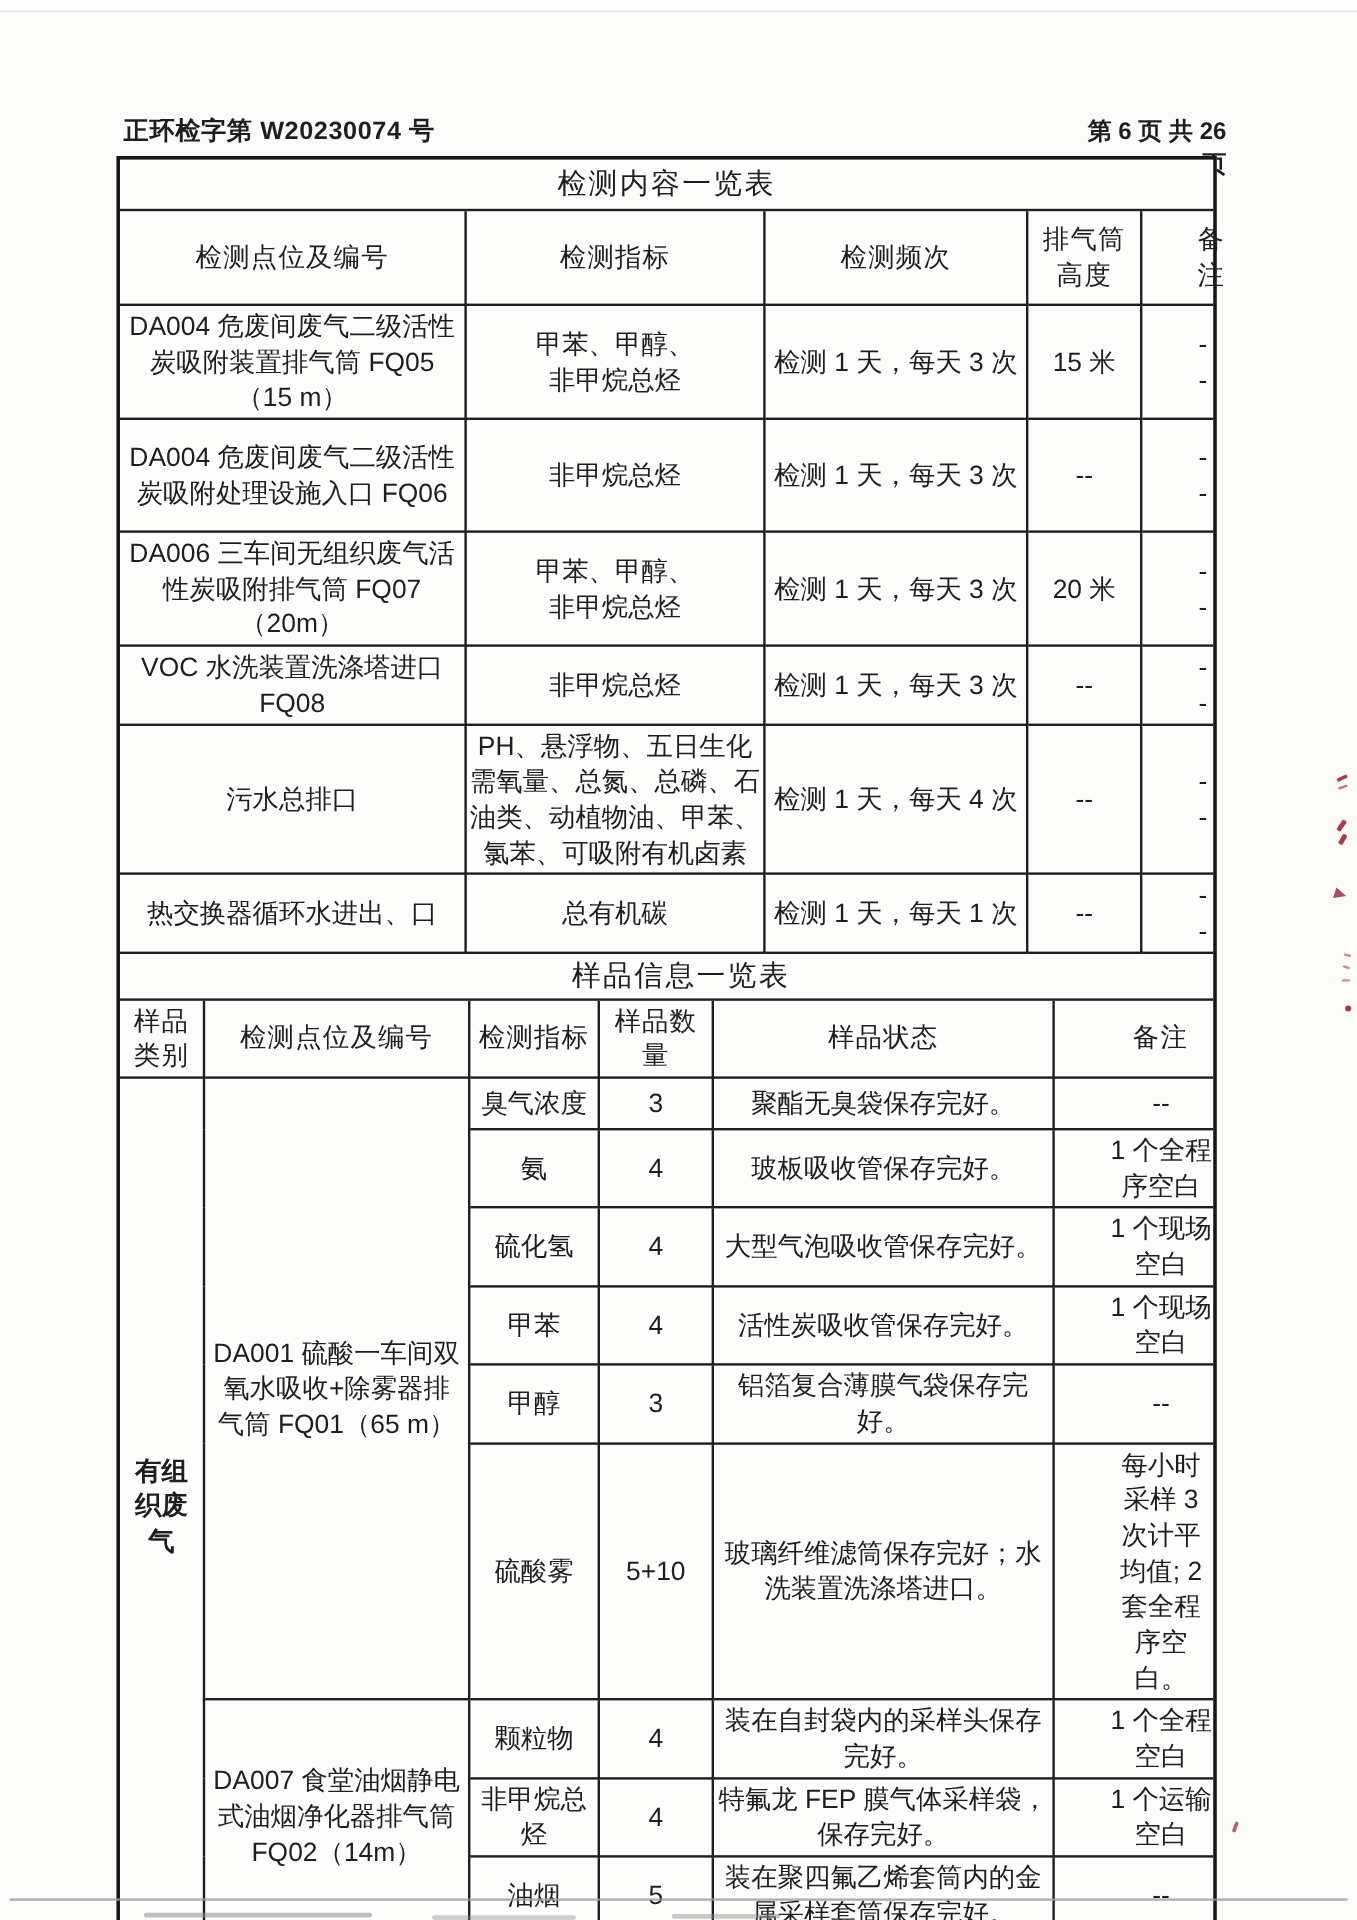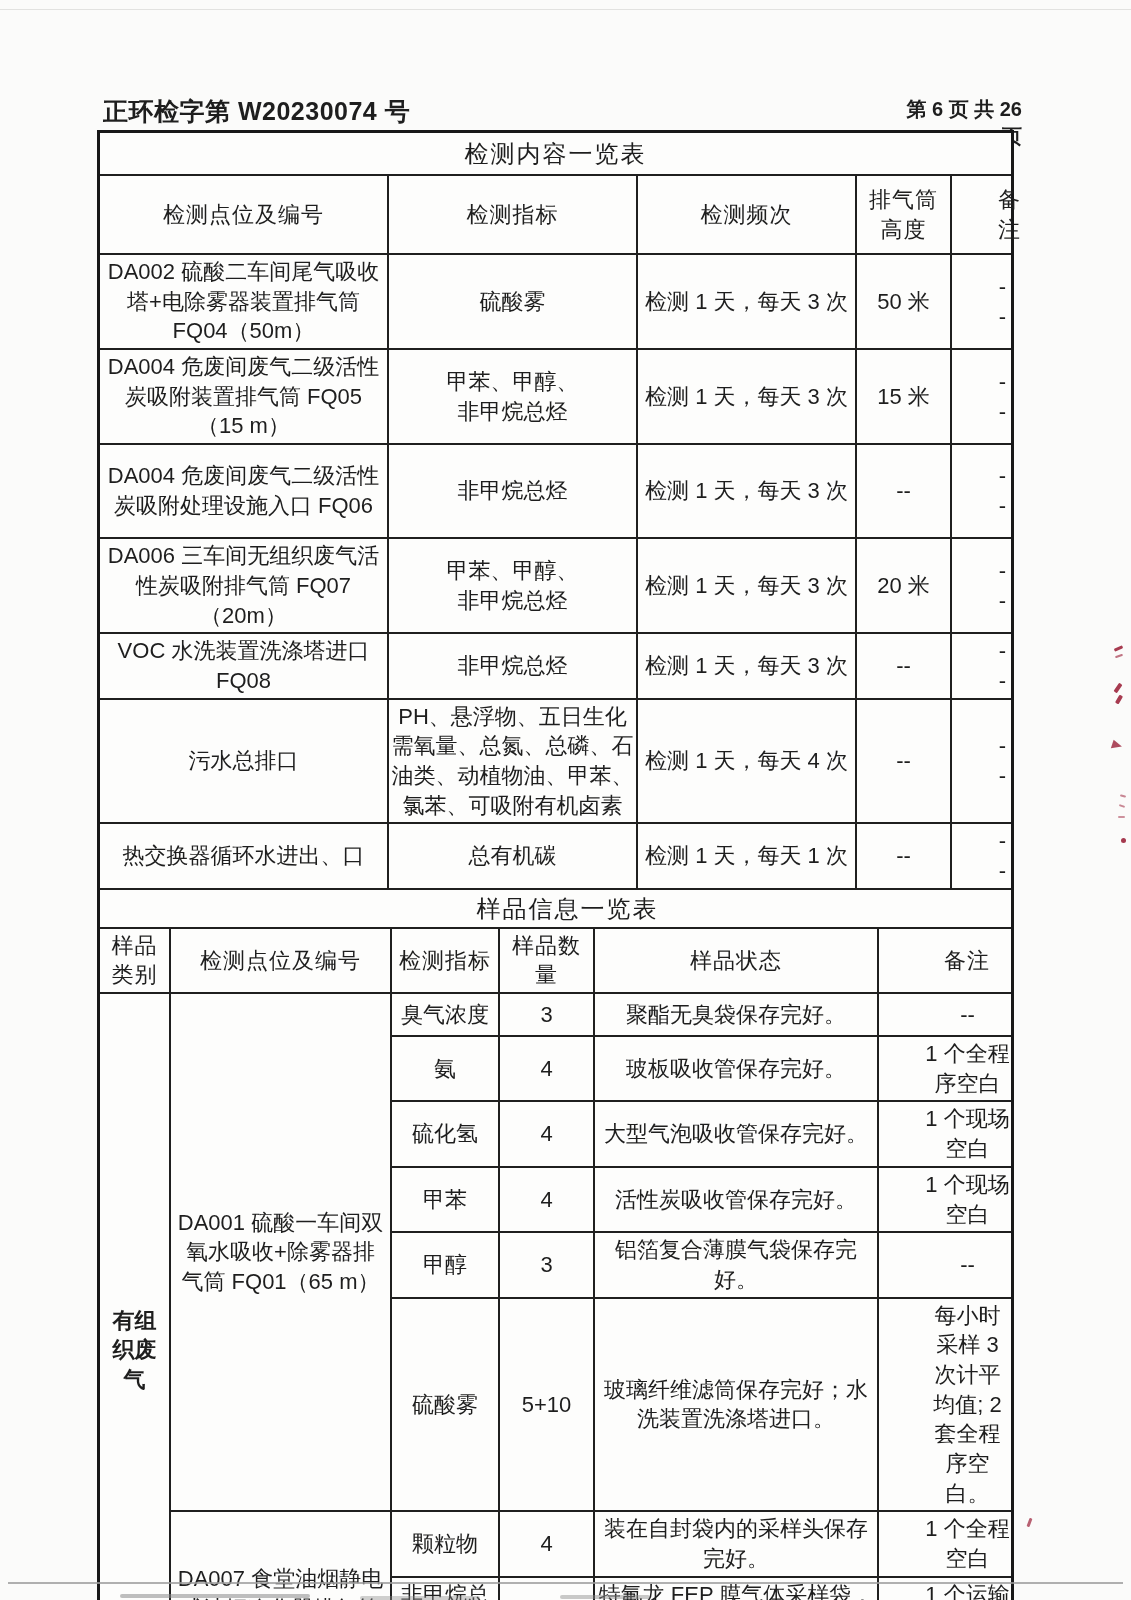--- a/index.html
+++ b/index.html
@@ -6,21 +6,21 @@
   body {
     width:1131px; height:1600px; position:relative;
     background:#fbfbfa; overflow:hidden;
     font-family:"Liberation Sans","DejaVu Sans",sans-serif;
     color:#1e1e1e;
   }
   .edge-top { position:absolute; top:9px; left:0; width:1131px; height:1px; background:#e2e2e0; }
   .edge-bottom { position:absolute; top:1582px; left:8px; width:1115px; height:2px; background:#9c9c9c; opacity:.8; }
   .smudge { position:absolute; background:#8a8a8a; border-radius:3px; opacity:.55; }
 
-  .hdr-left  { position:absolute; top:95px; left:103px; font-size:25px; font-weight:600; letter-spacing:.5px; }
+  .hdr-left  { position:absolute; top:95px; left:103px; font-size:21px; font-weight:600; letter-spacing:.5px; }
   .hdr-right { position:absolute; top:96px; left:882px; width:140px; font-size:20px; font-weight:600; text-align:right; }
 
   .outer {
     position:absolute; left:97px; top:130px; width:917px;
     border:3px solid #181818; box-sizing:border-box; background:#fdfdfc;
   }
   .tbl-title {
     text-align:center; font-size:24px; letter-spacing:2px;
     border-bottom:2px solid #1f1f1f; line-height:41px; height:41px;
   }
@@ -69,27 +69,20 @@
         <col style="width:60px">
       </colgroup>
     <tbody>
         <tr style="height:78px">
       <th>检测点位及编号</th>
       <th>检测指标</th>
       <th>检测频次</th>
       <th><span class="narrow-hdr">排气筒高度</span></th>
       <th>备注</th>
     </tr>
-    <tr style="height:88px">
-      <td class="pad6">DA002 硫酸二车间尾气吸收塔+电除雾器装置排气筒 FQ04（50m）</td>
-      <td>硫酸雾</td>
-      <td>检测 1 天，每天 3 次</td>
-      <td class="padr0">50 米</td>
-      <td>--</td>
-    </tr>
     <tr style="height:92px">
       <td class="pad6">DA004 危废间废气二级活性炭吸附装置排气筒 FQ05（15 m）</td>
       <td><span class="narrow-ind">甲苯、甲醇、非甲烷总烃</span></td>
       <td>检测 1 天，每天 3 次</td>
       <td class="padr0">15 米</td>
       <td>--</td>
     </tr>
     <tr style="height:94px">
       <td class="pad6">DA004 危废间废气二级活性炭吸附处理设施入口 FQ06</td>
       <td>非甲烷总烃</td>

